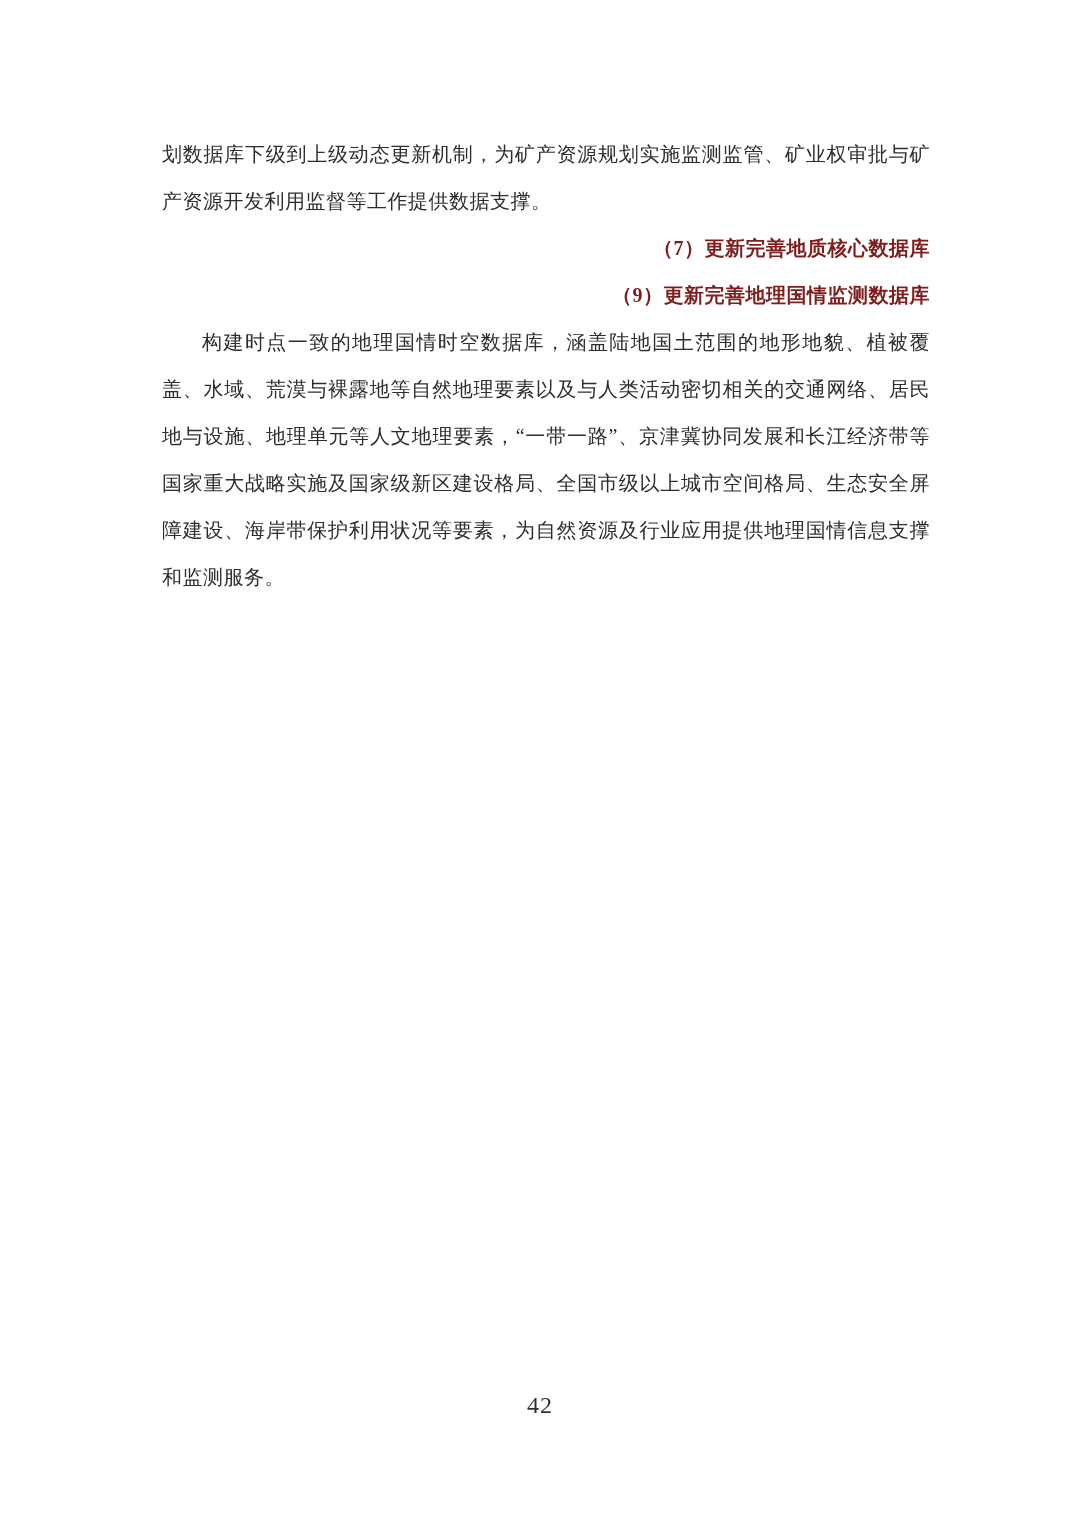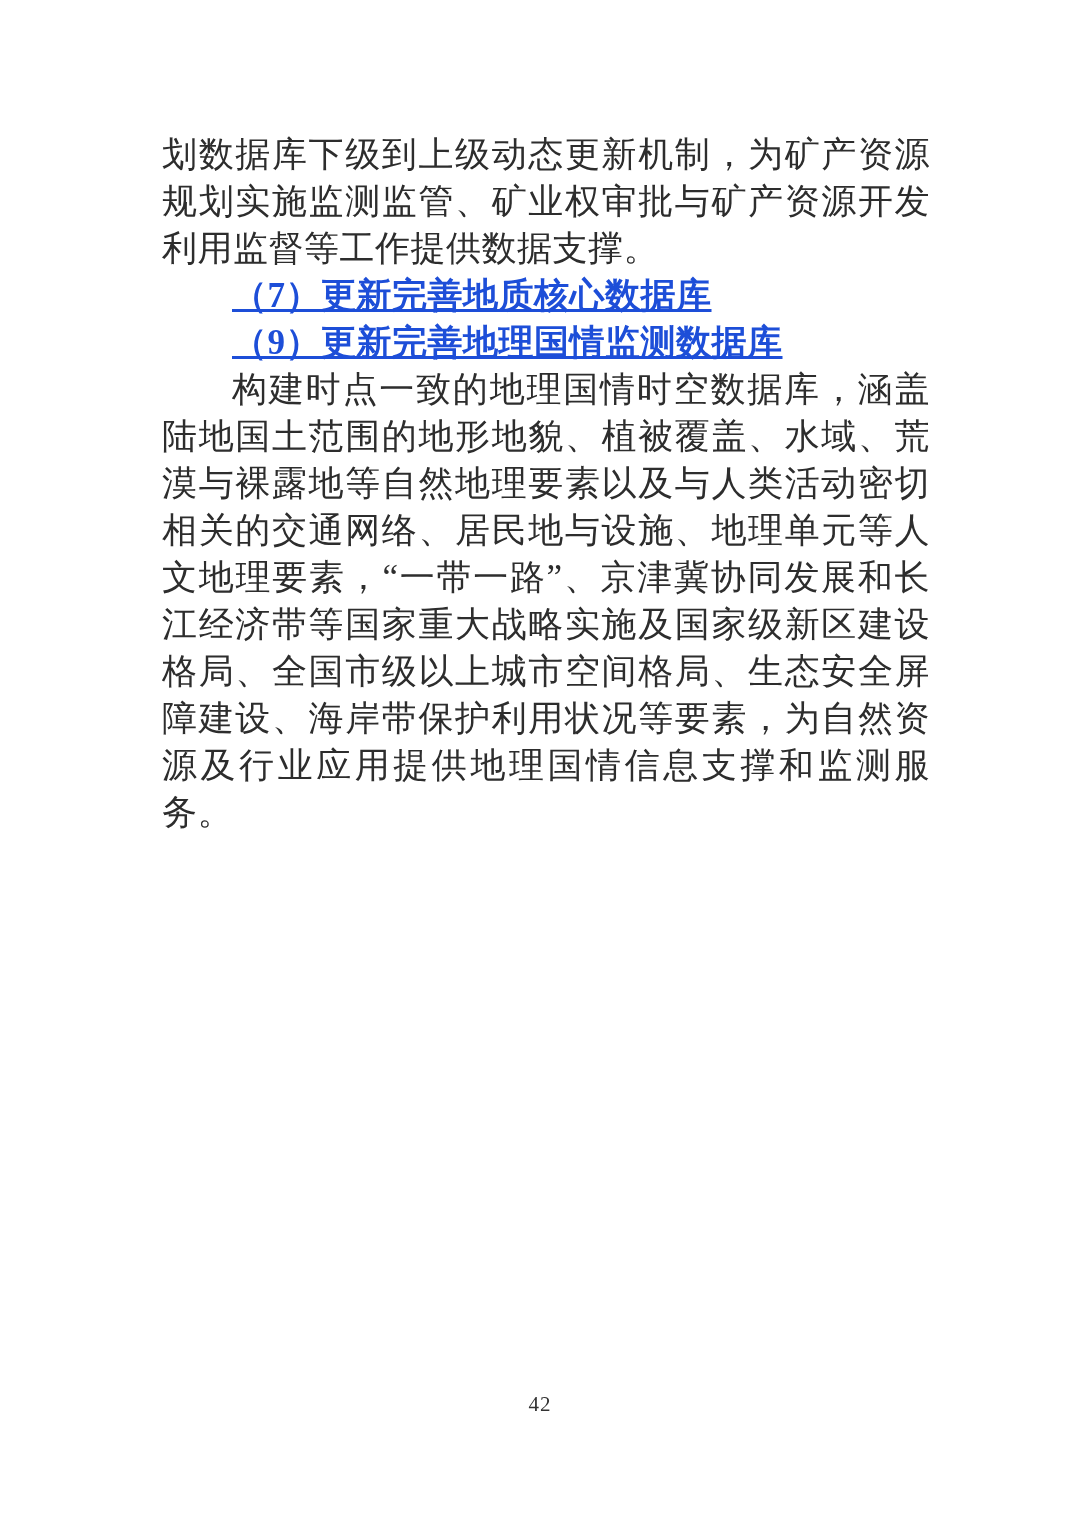--- a/index.html
+++ b/index.html
@@ -17,46 +17,45 @@
     font-family: "Liberation Serif", "DejaVu Serif", serif;
   }
   .content {
     position: absolute;
     left: 162px;
     top: 131px;
     width: 768px;
   }
   .content p {
     margin: 0;
-    font-size: 35px;
+    font-size: 20px;
     line-height: 47px;
     letter-spacing: 0.5px;
     text-align: justify;
     text-justify: inter-ideograph;
     color: #2d2d2d;
   }
   .content p.indent {
     text-indent: 2em;
   }
   .content p.heading {
     font-weight: bold;
     text-indent: 2em;
-    text-align: left;
-    color: #1d4ed8;
-    text-decoration: underline;
+    text-align: right;
+    color: #7f1d1d;
   }
   .page-footer {
     position: absolute;
     top: 1392px;
     left: 0;
     width: 100%;
     text-align: center;
   }
   .page-number {
-    font-size: 21px;
+    font-size: 24px;
     color: #333333;
     letter-spacing: 1px;
   }
 </style>
 </head>
 <body>
 
 <div class="page">
   <div class="content">
 

